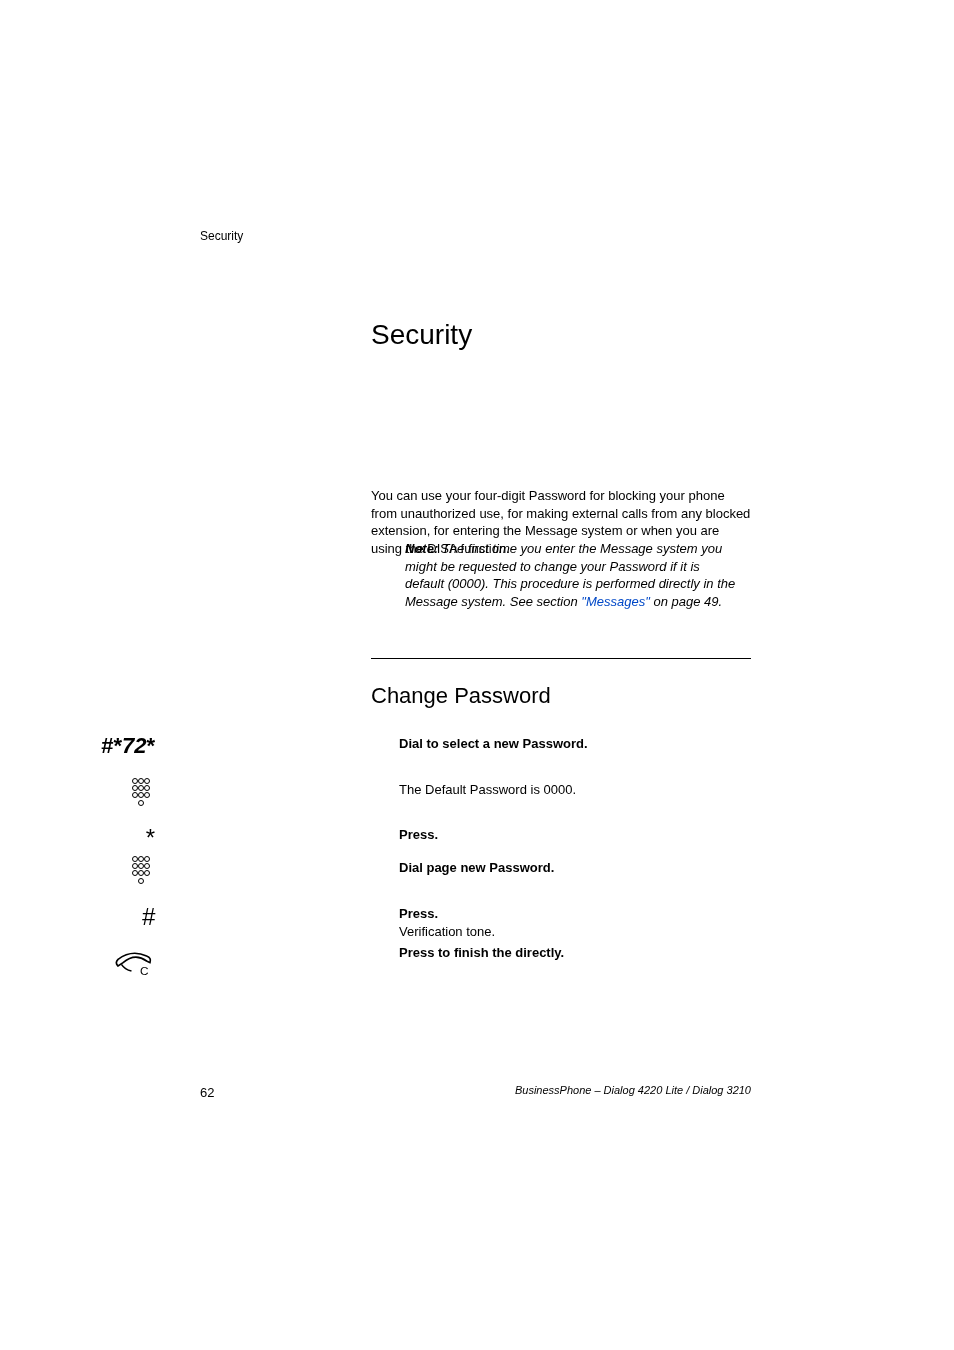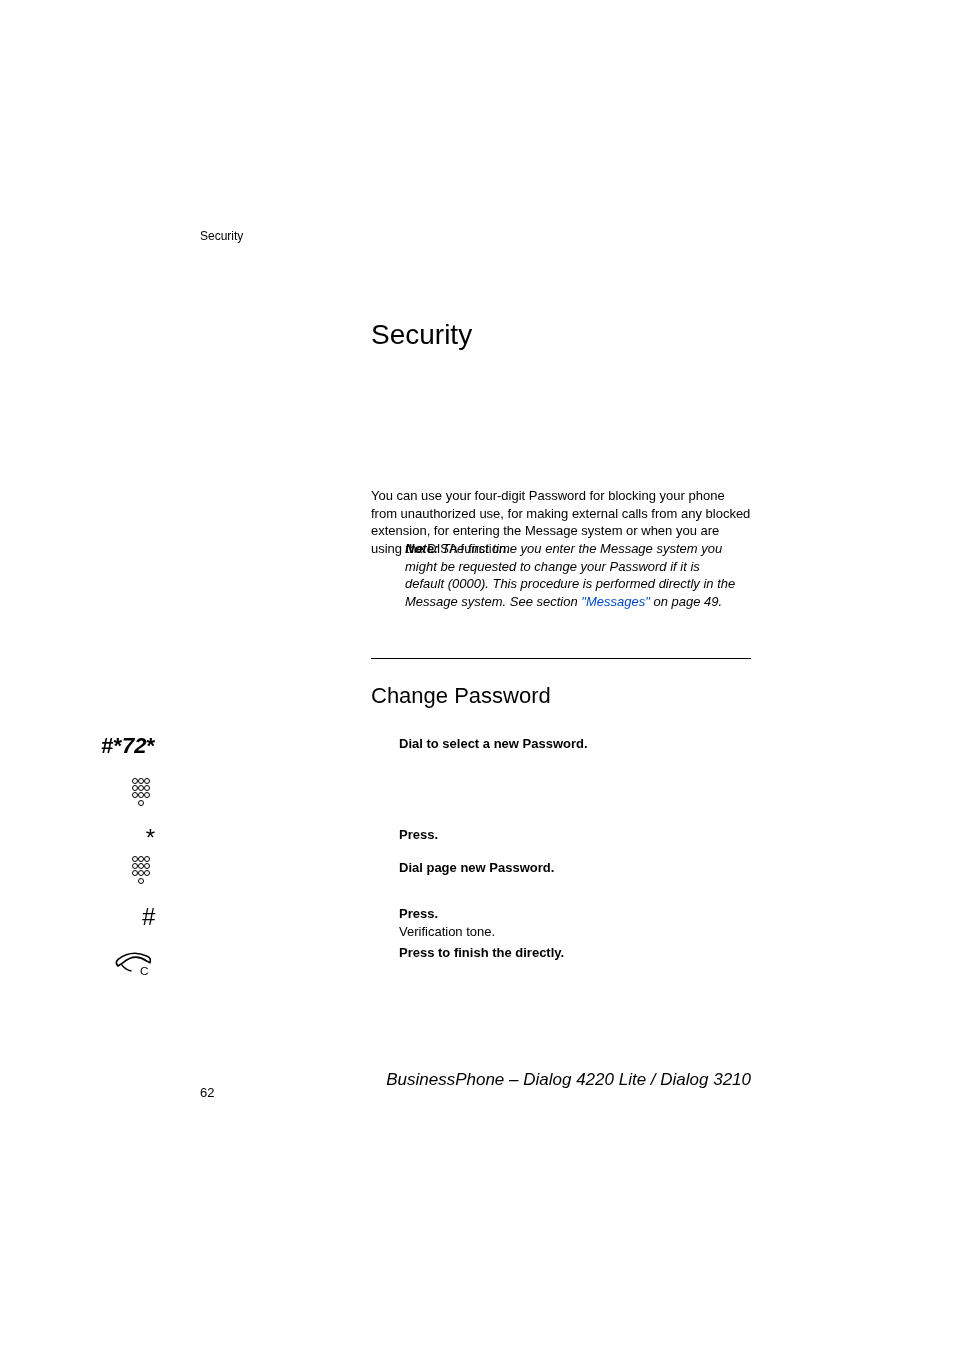--- a/index.html
+++ b/index.html
@@ -126,23 +126,23 @@
   .handset-svg { width: 42px; height: 34px; }
 
   .footer-page {
     position: absolute;
     bottom: 250px;
     left: 200px;
     font-size: 13px;
   }
   .footer-title {
     position: absolute;
-    bottom: 260px;
+    bottom: 254px;
     right: 203px;
-    font-size: 17px;
+    font-size: 11px;
     font-style: italic;
     text-align: right;
   }
 </style>
 </head>
 <body>
 
 <div class="header-label">Security</div>
 
 <div class="title">Security</div>
@@ -170,20 +170,21 @@
 <div class="step-row r2">
   <div class="step-icon" style="top:-4px; position:absolute;">
     <span class="keypad">
       <div class="kp-row"><span class="kp-dot"></span><span class="kp-dot"></span><span class="kp-dot"></span></div>
       <div class="kp-row"><span class="kp-dot"></span><span class="kp-dot"></span><span class="kp-dot"></span></div>
       <div class="kp-row"><span class="kp-dot"></span><span class="kp-dot"></span><span class="kp-dot"></span></div>
       <div class="kp-row"><span class="kp-dot" style="visibility:hidden;"></span><span class="kp-dot"></span><span class="kp-dot" style="visibility:hidden;"></span></div>
     </span>
   </div>
   <div class="step-text">
+    <div>The Default Password is 0000.</div>
   </div>
 </div>
 
 <div class="step-row r3">
   <div class="step-icon star-big">*</div>
   <div class="step-text bold">Press.</div>
 </div>
 
 <div class="step-row r4">
   <div class="step-icon" style="top:-4px; position:absolute;">

